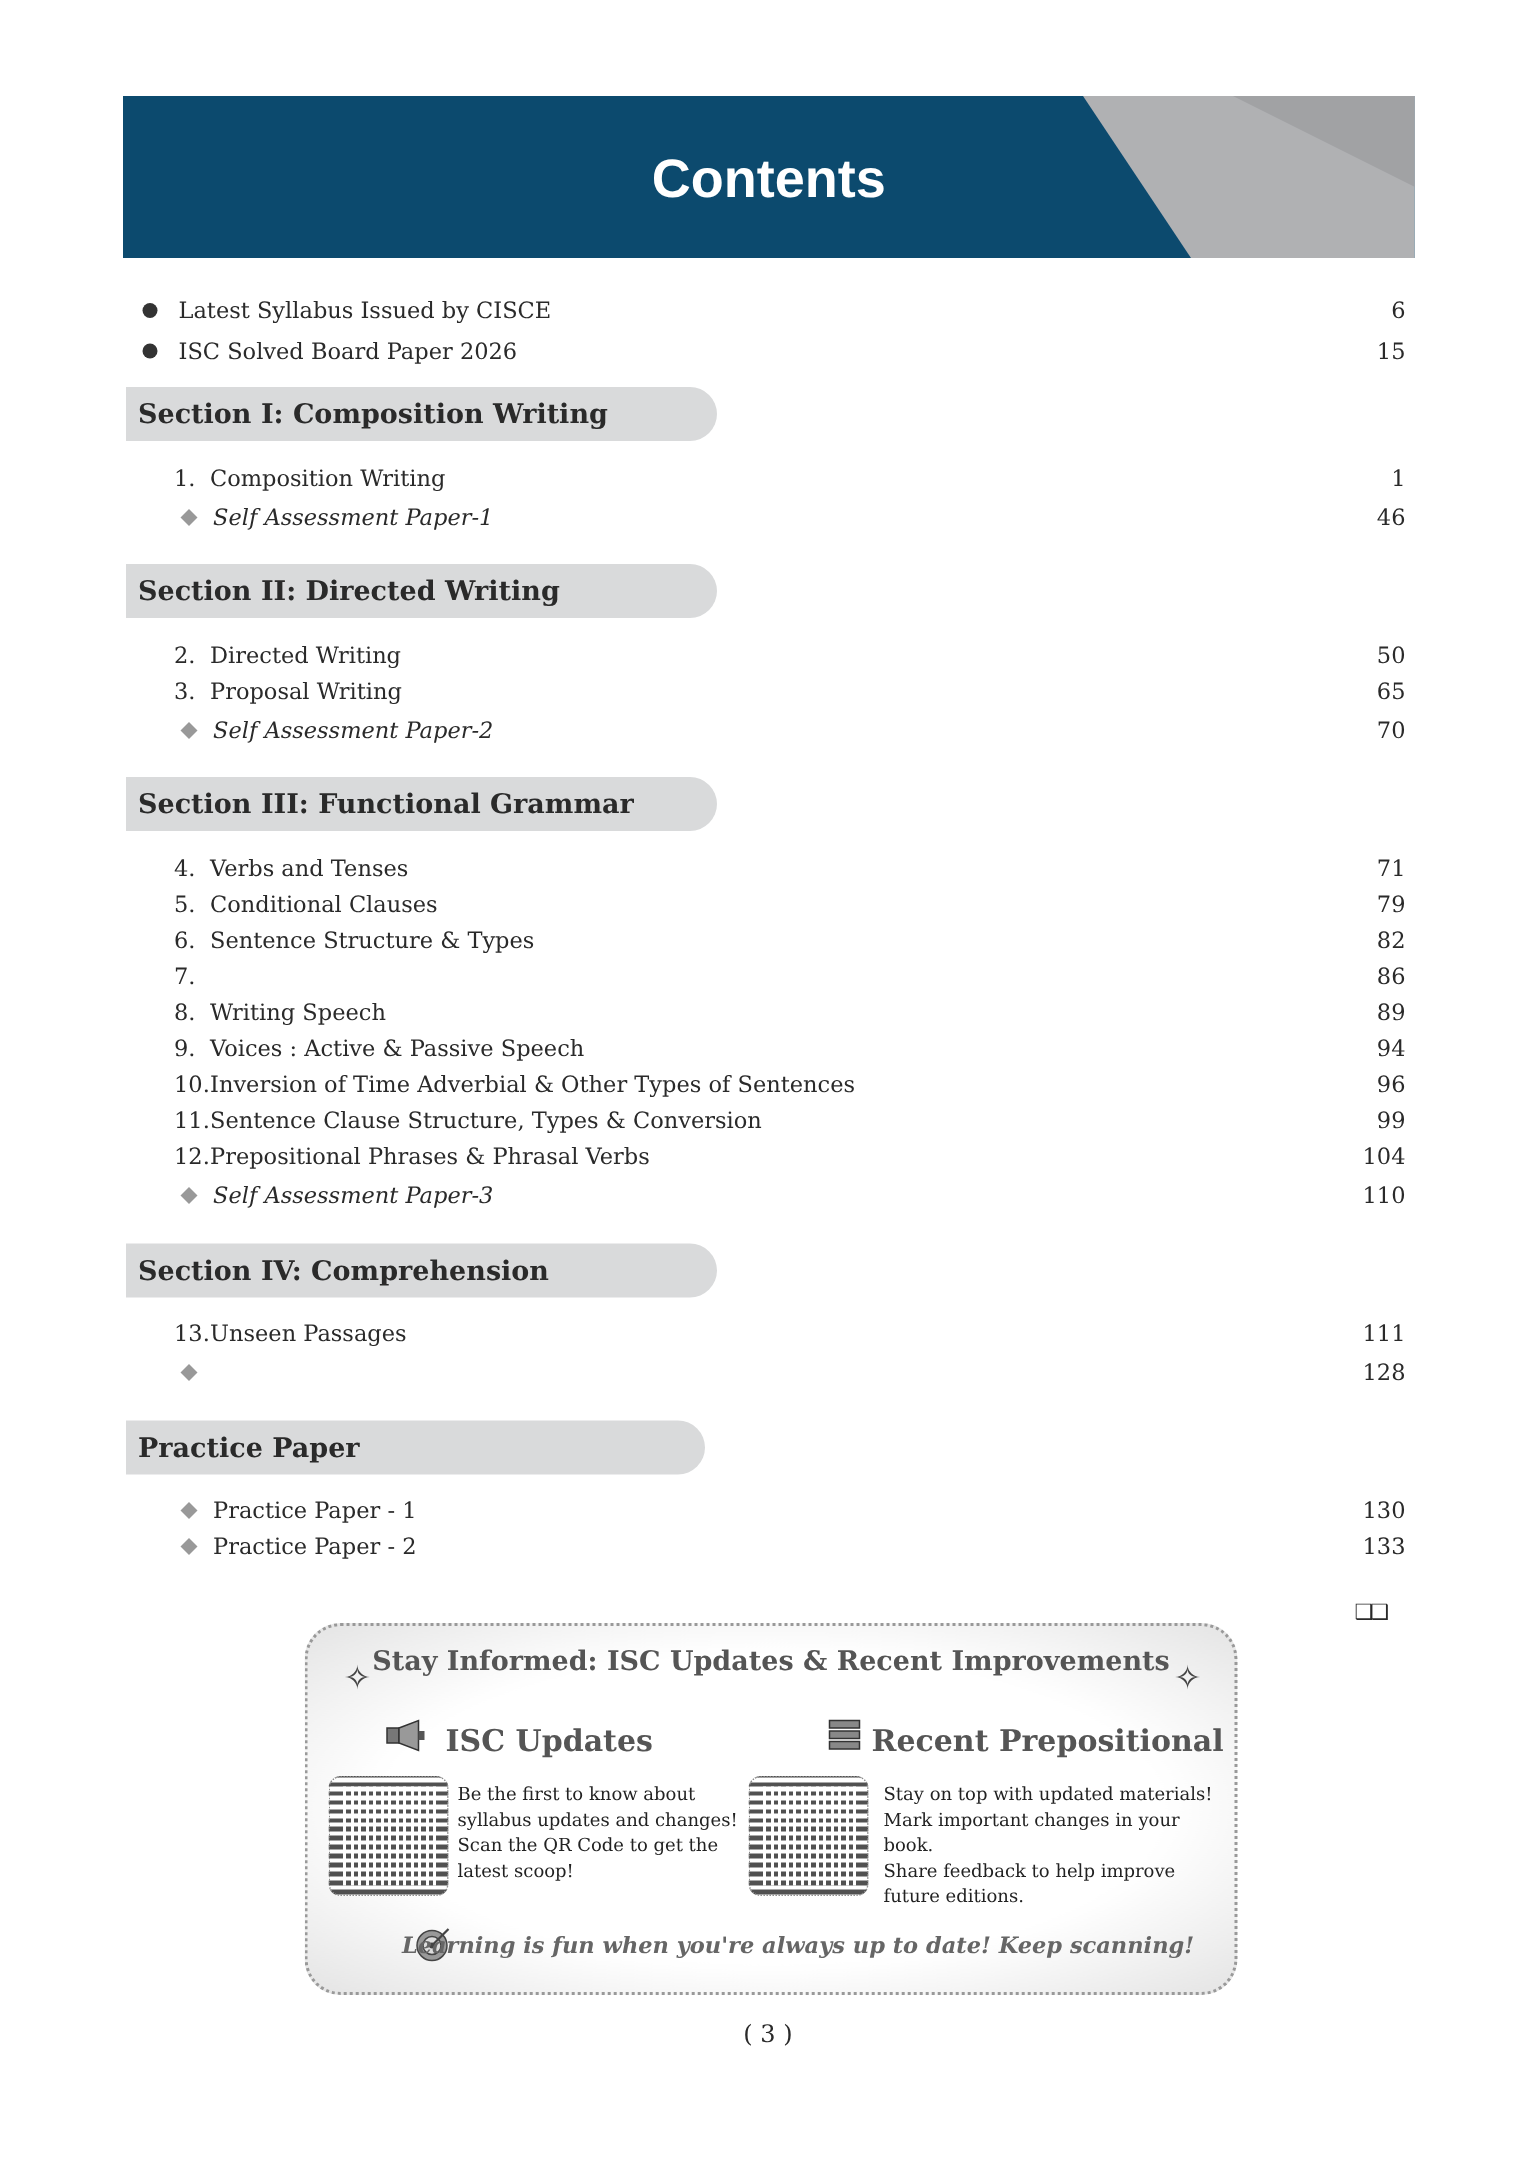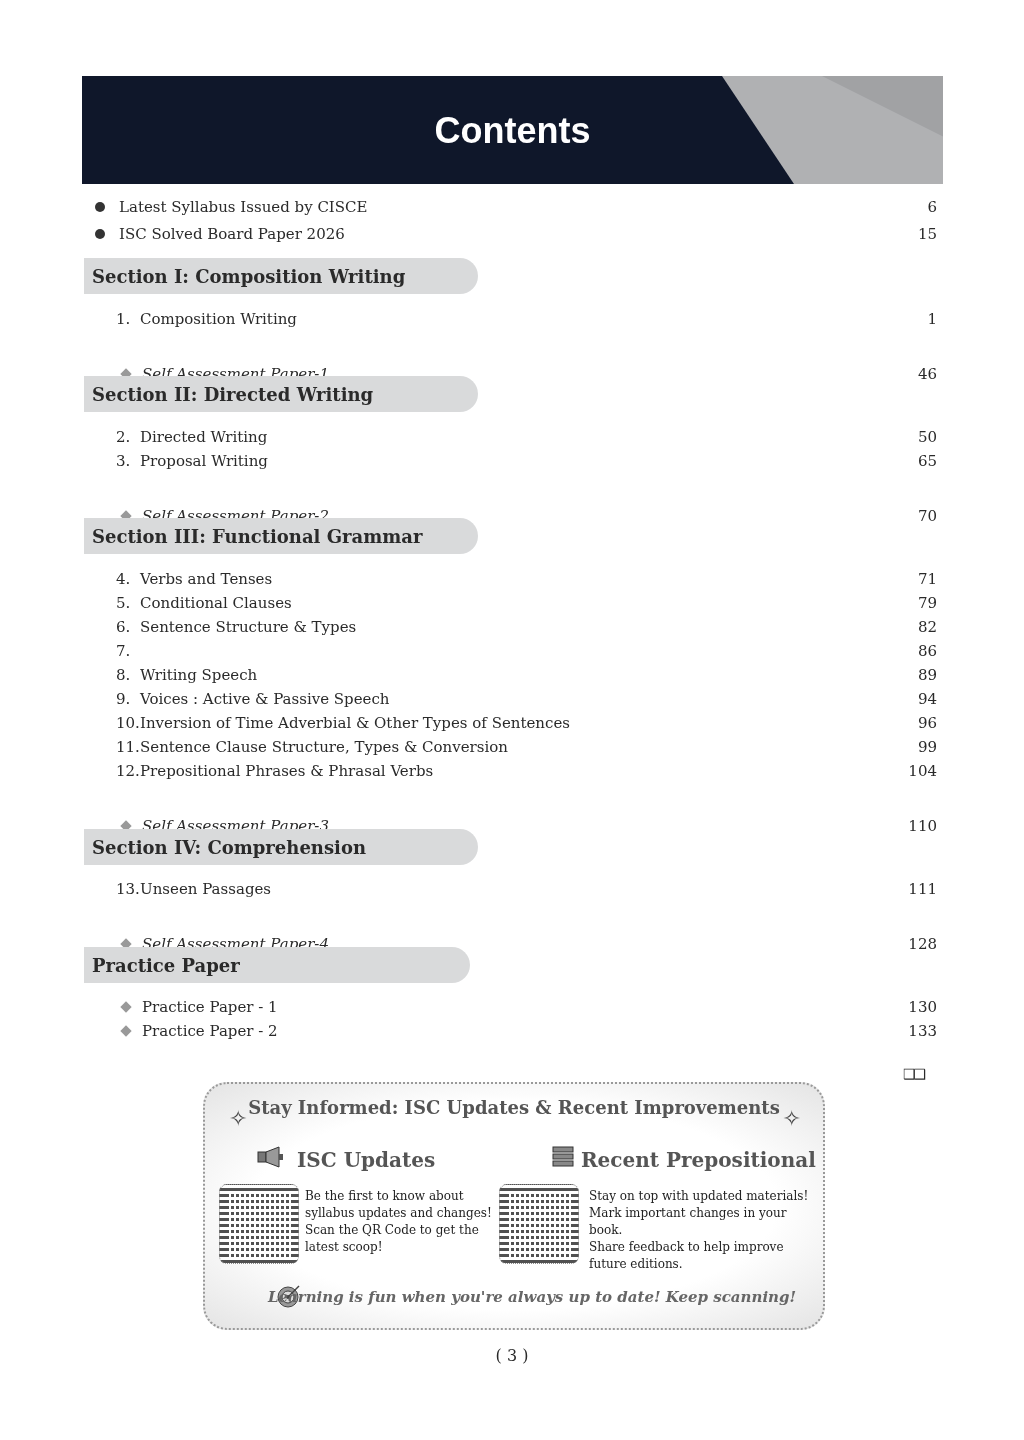--- a/index.html
+++ b/index.html
@@ -1,27 +1,27 @@
 <!DOCTYPE html>
 <html><head>
 <meta charset="utf-8">
 <style>
   html, body { margin:0; padding:0; background:#ffffff; }
   body { width:1024px; height:1440px; position:relative; font-family:"DejaVu Serif", serif; color:#2a2a2a; }
-  .banner { position:absolute; left:82px; top:76px; width:861px; height:108px; background:#0f172a; overflow:hidden; }
+  .banner { position:absolute; left:82px; top:64px; width:861px; height:108px; background:#0c4a6e; overflow:hidden; }
   .banner .shape1 { position:absolute; left:640px; top:0; width:240px; height:108px; background:#b0b1b3; clip-path: polygon(0 0, 100% 0, 100% 100%, 30% 100%); }
   .banner .shape2 { position:absolute; left:740px; top:0; width:140px; height:70px; background:#a1a2a4; clip-path: polygon(0 0, 100% 0, 100% 100%); }
   .banner h1 { position:absolute; left:0; right:0; top:34px; margin:0; text-align:center; color:#fff; font-family:"Liberation Sans", sans-serif; font-weight:bold; font-size:36px; }
   .row { position:absolute; left:82px; width:855px; height:24px; font-size:15px; display:flex; align-items:center;justify-content:space-between; }
   .row .lbl { flex:1; }
   .row .pg { text-align:right; }
   .bullet { width:10px; height:10px; border-radius:50%; background:#333; display:inline-block; margin:0 14px 0 13px; }
   .diamond { display:inline-block; width:8px; height:8px; background:#999; transform:rotate(45deg); margin:0 12px 0 40px; }
   .num { display:inline-block; width:24px; margin-left:34px; }
-  .italic { font-style:italic;margin-top:29px; }
+  .italic { font-style:italic; }
   .sec { position:absolute; left:84px; height:36px; background:#d9dadb; border-radius:0 20px 20px 0; font-weight:bold; font-size:18px; display:flex; align-items:center; padding-left:8px; box-sizing:border-box; }
   .endmark { position:absolute; left:903px; top:1066px; font-size:14px; letter-spacing:-2px; }
   .box { position:absolute; left:203px; top:1082px; width:622px; height:248px; border:2px dotted #999; border-radius:24px; background: radial-gradient(ellipse at center, #ffffff 60%, #e4e4e4 100%); box-sizing:border-box; }
   .box .title { position:absolute; left:0; right:0; top:13px; text-align:center; font-weight:bold; font-size:18px; color:#555; }
   .box .sub { position:absolute; top:64px; font-weight:bold; font-size:20px; color:#555; }
   .qr { position:absolute; top:100px; width:78px; height:78px; border:1px dotted #777; border-radius:8px; background:
       repeating-linear-gradient(0deg, #333 0 3px, #fff 3px 6px), #fff; opacity:0.85; }
   .qr::after { content:""; position:absolute; inset:6px; background:repeating-linear-gradient(90deg, transparent 0 3px, #fff 3px 5px); }
   .box .txt { position:absolute; top:104px; font-size:12px; line-height:17px; color:#222; }
   .box .foot { position:absolute; left:0; right:0; top:204px; text-align:center; font-style:italic; font-weight:bold; font-size:15px; color:#666; }
@@ -129,21 +129,20 @@
   </div>
 
 <div class="sec" style="top:829px;width:394px">Section IV: Comprehension</div>
 <div class="row" style="top:877px">
     <span class="num">13.</span>
     <span class="lbl">Unseen Passages</span>
     <span class="pg">111</span>
   </div>
 <div class="row italic" style="top:903px">
     <span class="diamond"></span>
-    <span class="lbl">Self Assessment Paper-4</span>
     <span class="pg" style="font-style:normal">128</span>
   </div>
 
 <div class="sec" style="top:947px;width:386px">Practice Paper</div>
 <div class="row" style="top:995px">
     <span class="diamond"></span>
     <span class="lbl">Practice Paper - 1</span>
     <span class="pg">130</span>
   </div>
 <div class="row" style="top:1019px">

